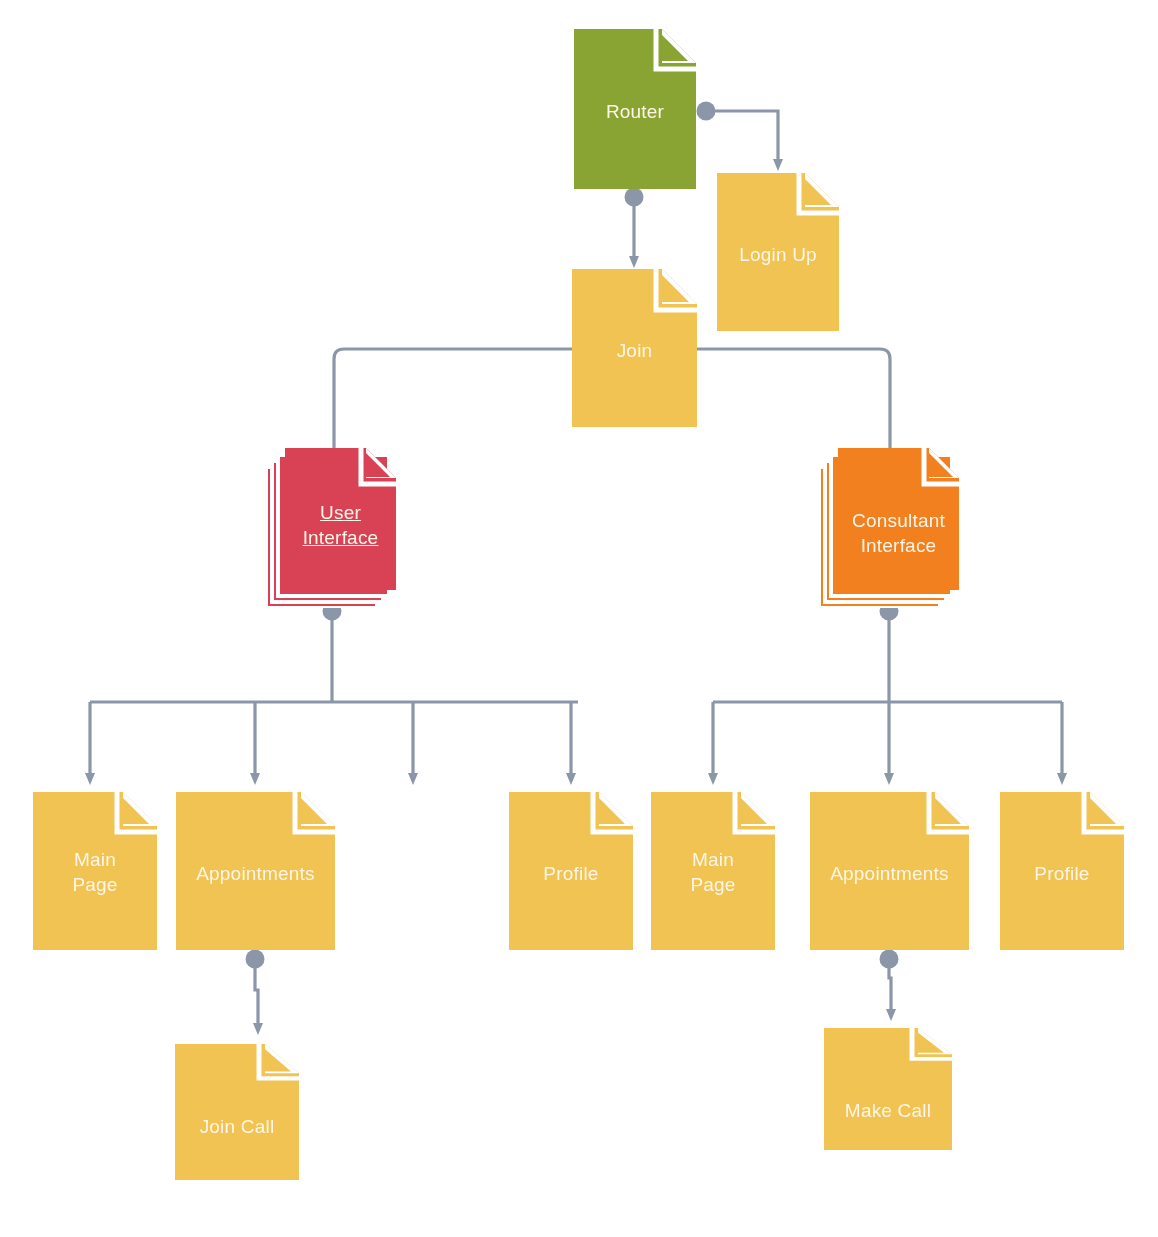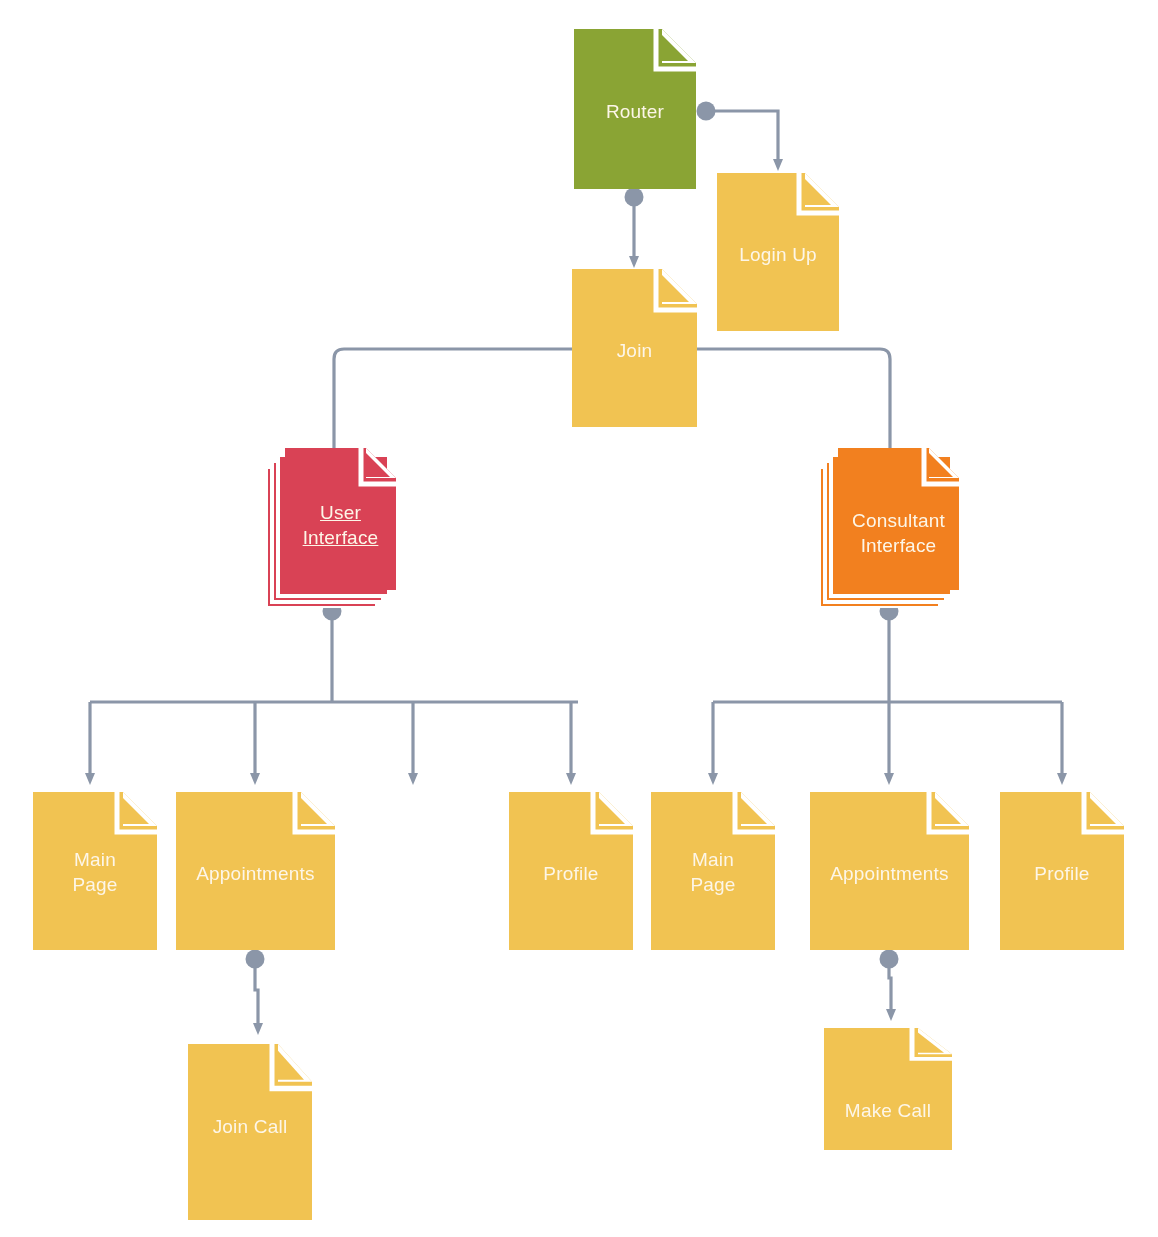--- a/index.html
+++ b/index.html
@@ -237,21 +237,21 @@
   <div class="node" style="left:1000px; top:792px; width:124px; height:158px;">
     <svg class="doc" viewBox="0 0 124 158" preserveAspectRatio="none">
       <path d="M0 0 H90 L124 34 V158 H0 Z" fill="#f1c352"></path>
       <path d="M90 0 L124 34 H90 Z" fill="#ffffff"></path>
       <path d="M84 0 L84 40 L124 40" fill="none" stroke="#ffffff" stroke-width="5"></path>
       <path d="M88 4 L116 32 L88 32 Z" fill="#f1c352"></path>
     </svg>
     <div class="node-label" style="top:69px;">Profile</div>
   </div>
 
-  <div class="node" style="left:188px; top:1044px; width:124px; height:176px;">
+  <div class="node" style="left:175px; top:1044px; width:124px; height:136px;">
     <svg class="doc" viewBox="0 0 124 158" preserveAspectRatio="none">
       <path d="M0 0 H90 L124 34 V158 H0 Z" fill="#f1c352"></path>
       <path d="M90 0 L124 34 H90 Z" fill="#ffffff"></path>
       <path d="M84 0 L84 40 L124 40" fill="none" stroke="#ffffff" stroke-width="5"></path>
       <path d="M88 4 L116 32 L88 32 Z" fill="#f1c352"></path>
     </svg>
     <div class="node-label" style="top:70px;">Join Call</div>
   </div>
 
   <div class="node" style="left:824px; top:1028px; width:128px; height:122px;">

